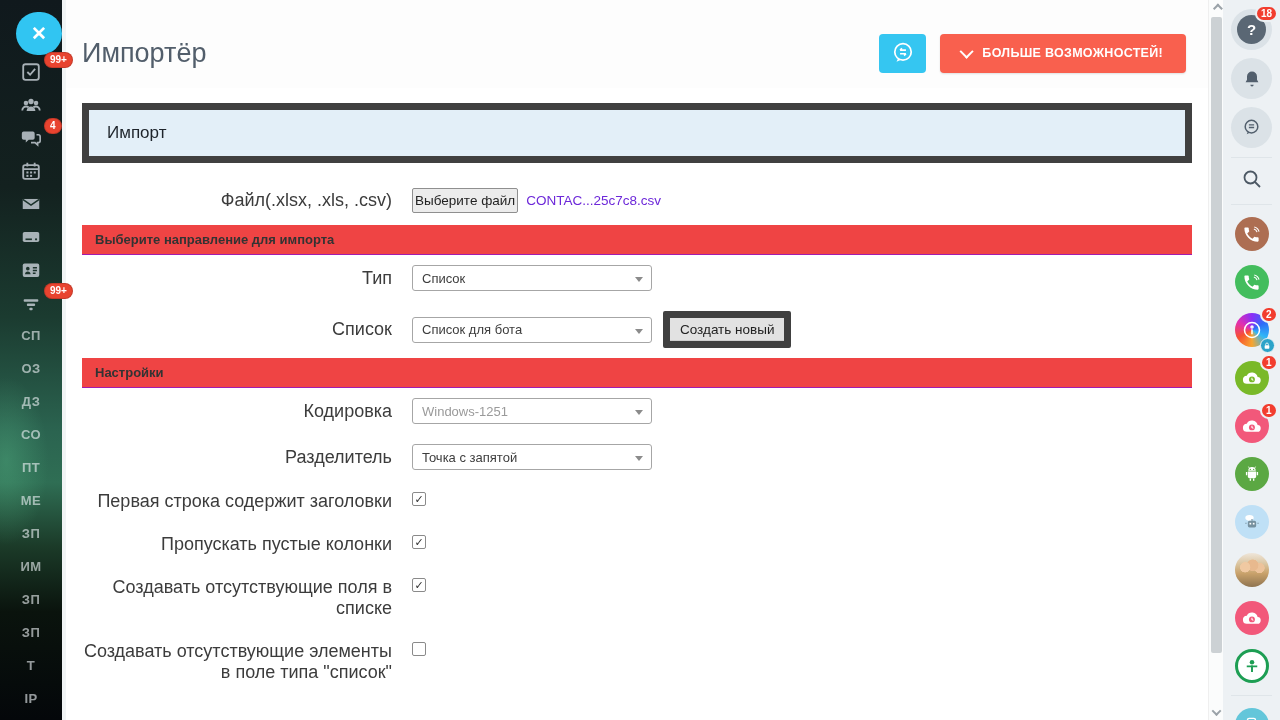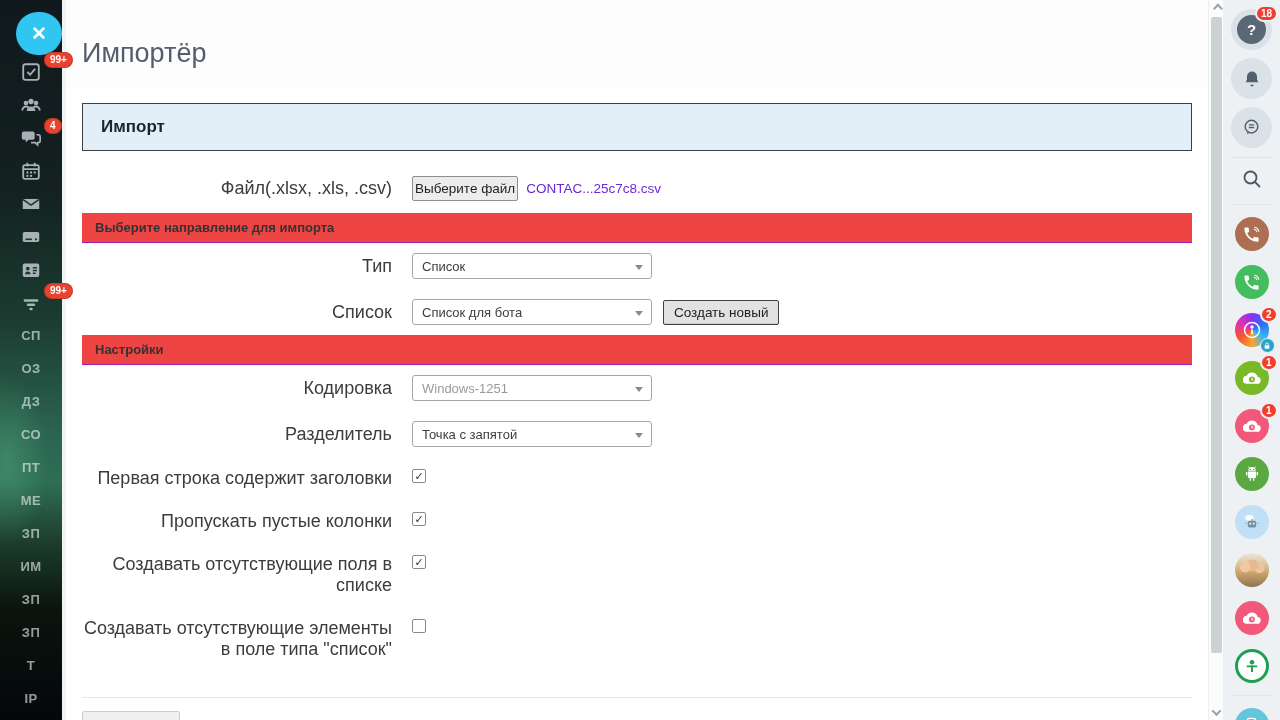--- a/index.html
+++ b/index.html
@@ -37,22 +37,22 @@
   .top-actions{ margin-left:auto; display:flex; align-items:center; gap:14px; }
   .chat-sq-btn{ width:47px; height:39px; border-radius:4px; background:#35c6f1; display:flex; align-items:center; justify-content:center; cursor:pointer; }
   .more-btn{
     height:39px; background:#f9604e; border-radius:4px; color:#fff; cursor:pointer;
     display:flex; align-items:center; gap:9px; padding:0 23px; font-size:12.5px; font-weight:bold; letter-spacing:.3px;
     box-shadow:0 1px 2px rgba(0,0,0,.12);
   }
   .chev{ width:10px; height:10px; border-left:2px solid #fff; border-bottom:2px solid #fff; transform:rotate(-45deg) translateY(-2px); }
 
   .panel-head{
-    margin:15px 16px 0 16px; background:#e3eff8; border:1px solid #404040;
-    padding:13px 18px; font-size:17px; font-weight:bold; color:#1e242b;
+    margin:15px 16px 0 16px; background:#e3eff8; border:7px solid #404040;
+    padding:13px 18px; font-size:17px; font-weight:normal; color:#1e242b;
   }
   .file-row{ display:flex; align-items:center; margin:25px 16px 12px 16px; }
   .flabel{ width:330px; text-align:right; padding-right:20px; font-size:18px; color:#3c3c3c; flex:0 0 330px; }
   .file-btn{
     background:#ececec; border:1px solid #8f8f8f; border-radius:2px; font-size:13.5px; color:#222;
     padding:4px 2px; cursor:pointer; font-family:"Liberation Sans",sans-serif;
   }
   .file-name{ font-size:13.5px; color:#6d28d9; margin-left:8px; }
   .section-bar{
     margin:0 16px; background:#ef4444; border-bottom:1px solid #a21caf;
@@ -60,21 +60,21 @@
   }
   .form-row{ display:flex; align-items:center; margin:10px 16px; }
   .selectbox{
     width:240px; height:26px; border:1px solid #a6a6a6; border-radius:3px; background:#fff;
     display:flex; align-items:center; padding:0 22px 0 9px; font-size:13px; color:#3d3d3d;
     position:relative; cursor:pointer;
   }
   .selectbox.dim{ color:#9a9a9a; }
   .caret{ position:absolute; right:8px; top:11px; width:0; height:0; border-left:4px solid transparent; border-right:4px solid transparent; border-top:5px solid #8b8b8b; }
   .mini-btn{
-    margin-left:11px; background:#e2e2e2; border:1px solid #404040; border-radius:2px;
+    margin-left:11px; background:#e2e2e2; border:7px solid #404040; border-radius:2px;
     font-size:13.5px; color:#222; padding:4px 10px; cursor:pointer; box-shadow:inset 0 -1px 0 #cfcfcf;
   }
   .check-row{ display:flex; align-items:flex-start; margin:11px 16px; }
   .cbox{
     width:14px; height:14px; border:1px solid #8a8a8a; border-radius:2px; background:#fff;
     font-size:11px; line-height:12px; text-align:center; color:#2f2f2f; cursor:pointer; flex:0 0 14px; margin-top:1px;
   }
   .divider{ margin:26px 16px 0 16px; border-top:1px solid #e6e6e6; }
   .next-btn{
     display:inline-block; margin:13px 16px; background:#eef0f2; border:1px solid #c8cdd2; border-radius:2px;
@@ -247,20 +247,33 @@
       </div>
     <div class="rail-item">
         <span class="rail-text">IP</span>
       </div>
   </div>
 </div>
 
 <div class="main">
   <div class="topbar">
     <div class="page-title">Импортёр</div>
+    <div class="top-actions">
+      <div class="chat-sq-btn">
+        <svg width="26" height="26" viewBox="0 0 24 24">
+          <circle cx="12" cy="11" r="7.6" stroke="#fff" stroke-width="1.6" fill="none"></circle>
+          <path d="M7.5 16.8L6 20l3.8-1.6z" fill="#fff"></path>
+          <path d="M9.3 9.3h5.4M9.3 9.3l1.7-1.7M14.7 12.7H9.3M14.7 12.7L13 14.4" stroke="#fff" stroke-width="1.5" fill="none"></path>
+        </svg>
+      </div>
+      <div class="more-btn">
+        <span class="chev"></span>
+        <span>БОЛЬШЕ ВОЗМОЖНОСТЕЙ!</span>
+      </div>
+    </div>
   </div>
 
   <div class="panel-head">Импорт</div>
 
   <div class="file-row">
     <div class="flabel">Файл(.xlsx, .xls, .csv)</div>
     <button class="file-btn">Выберите файл</button>
     <span class="file-name">CONTAC...25c7c8.csv</span>
   </div>
 

